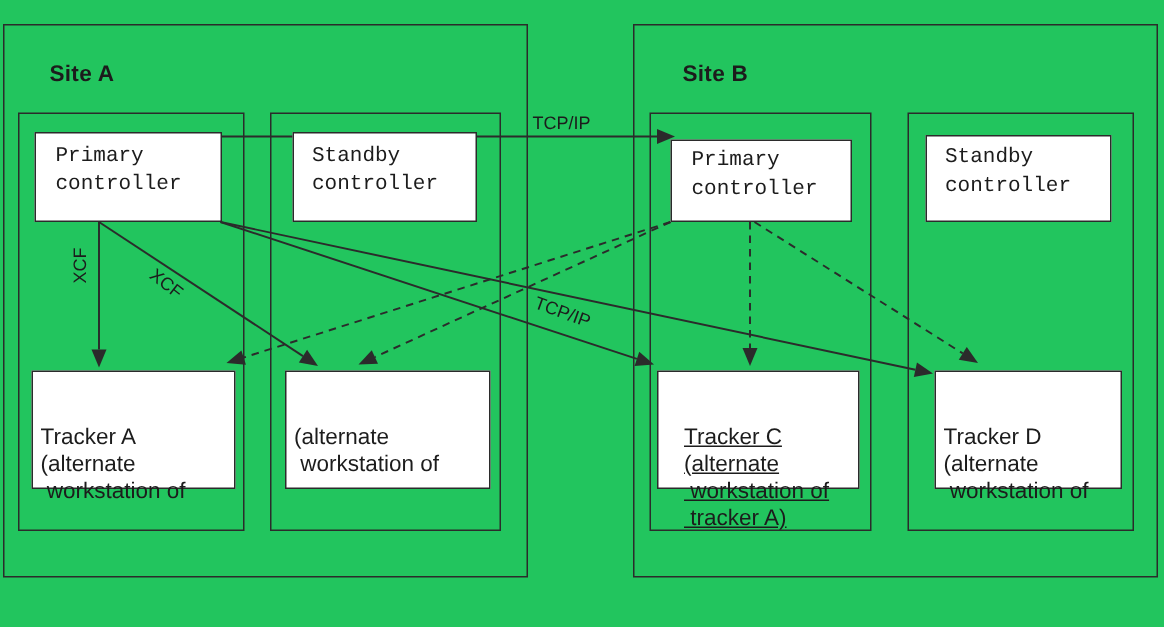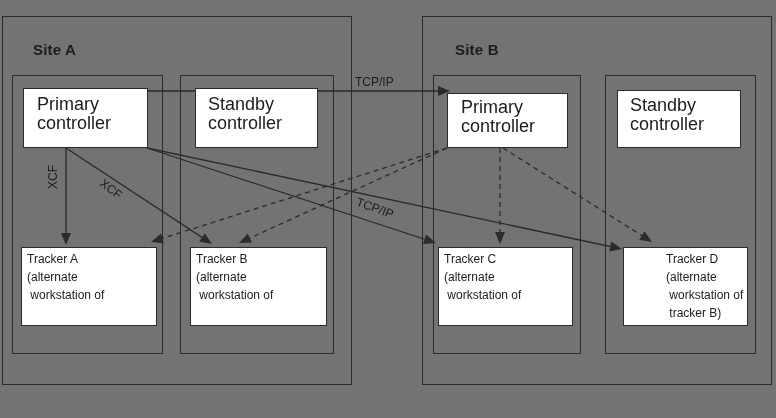--- a/index.html
+++ b/index.html
@@ -1,25 +1,25 @@
 <!DOCTYPE html>
 <html><head>
 <meta charset="utf-8">
 <style>
   html,body{margin:0;padding:0;background:#ffffff;}
   .stage{
-    position:relative;width:776px;height:418px;background:#737373;
+    position:relative;width:776px;height:418px;background:#22c55e;
     font-family:"Liberation Sans","DejaVu Sans",sans-serif;
     color:#1c1c1c;overflow:hidden;
   }
   .box{position:absolute;border:1.5px solid #2b2b2b;background:transparent;box-sizing:border-box;}
   .box.fill{background:#ffffff;}
   .site-title{position:absolute;font-weight:bold;font-size:15px;letter-spacing:.2px;}
-  .ctrl-text{position:absolute;font-size:18px;line-height:19px;}
-  .trk-text{position:absolute;font-size:12px;line-height:18px;}
+  .ctrl-text{position:absolute;font-size:14px;line-height:19px;font-family:Liberation Mono, monospace;}
+  .trk-text{position:absolute;font-size:15px;line-height:18px;margin-top:33px;}
   .trk-text div{white-space:pre;}
   .edge-label{position:absolute;font-size:12px;white-space:nowrap;}
   .rot{transform-origin:center center;}
   svg.layer{position:absolute;left:0;top:0;width:776px;height:418px;pointer-events:none;}
 </style>
 </head>
 <body>
 
 <div class="stage">
 
@@ -81,38 +81,37 @@
 
   <div class="box fill" style="left:21px;top:247px;width:136px;height:79px;"></div>
   <div class="trk-text" style="left:27px;top:250px;">
     <div>Tracker A</div>
     <div>(alternate</div>
     <div> workstation of</div>
   </div>
 
   <div class="box fill" style="left:190px;top:247px;width:137px;height:79px;"></div>
   <div class="trk-text" style="left:196px;top:250px;">
-    <div>Tracker B</div>
     <div>(alternate</div>
     <div> workstation of</div>
   </div>
 
   <div class="box fill" style="left:438px;top:247px;width:135px;height:79px;"></div>
-  <div class="trk-text" style="left:444px;top:250px;">
+  <div class="trk-text" style="left:456px;top:250px;text-decoration:underline;">
     <div>Tracker C</div>
     <div>(alternate</div>
     <div> workstation of</div>
+    <div> tracker A)</div>
   </div>
 
   <div class="box fill" style="left:623px;top:247px;width:125px;height:79px;"></div>
-  <div class="trk-text" style="left:666px;top:250px;">
+  <div class="trk-text" style="left:629px;top:250px;">
     <div>Tracker D</div>
     <div>(alternate</div>
     <div> workstation of</div>
-    <div> tracker B)</div>
   </div>
 
   <div class="edge-label" style="left:355px;top:75px;">TCP/IP</div>
   <div class="edge-label rot" style="left:36px;top:170px;width:34px;text-align:center;transform:rotate(-90deg);">XCF</div>
   <div class="edge-label rot" style="left:92px;top:182px;width:38px;text-align:center;transform:rotate(38deg);">XCF</div>
   <div class="edge-label rot" style="left:351px;top:201px;width:48px;text-align:center;transform:rotate(20deg);">TCP/IP</div>
 
 </div>
 
 </body></html>

